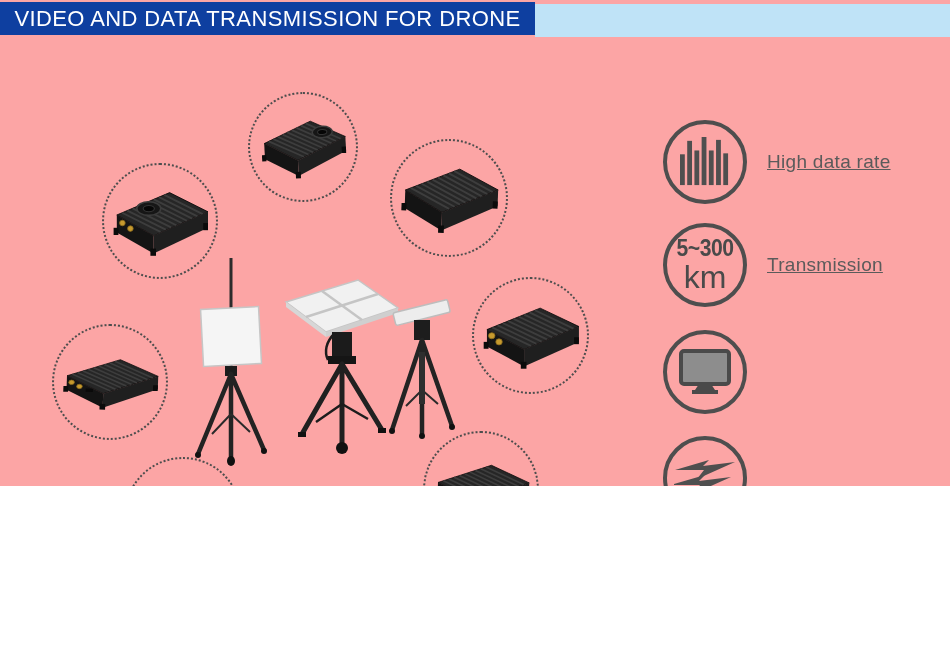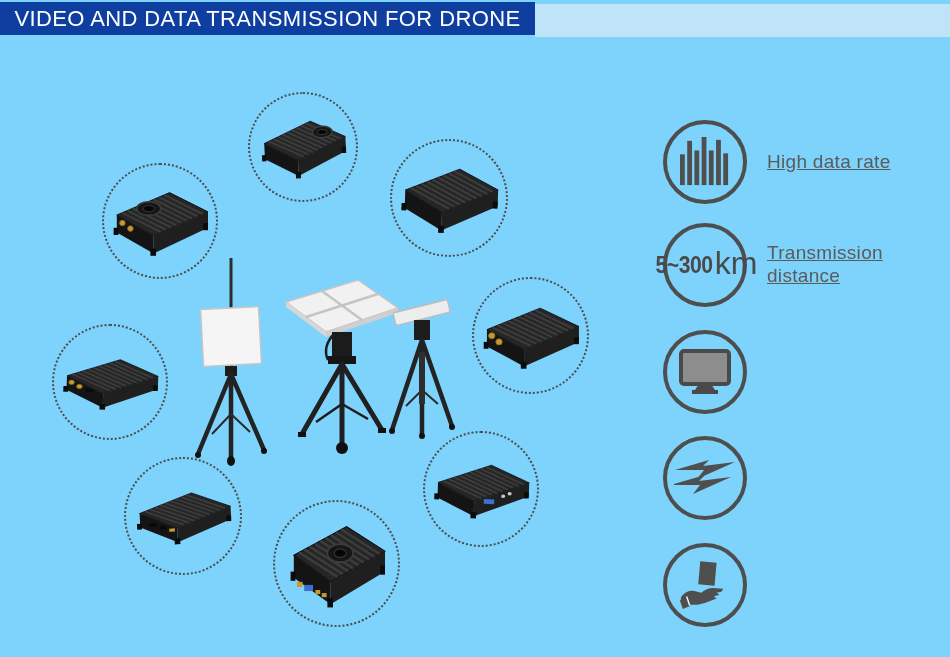--- a/index.html
+++ b/index.html
@@ -1,17 +1,17 @@
 <!DOCTYPE html>
 <html><head>
 <meta charset="utf-8">
 <style>
   * { box-sizing: border-box; margin: 0; padding: 0; }
   html,body { width:950px; height:657px; background:#ffffff; font-family:"Liberation Sans", sans-serif; }
-  .page { position:relative; width:950px; height:657px; background:#7dd3fc; overflow:hidden; }
+  .page { position:relative; width:950px; height:486px; background:#fca5a5; overflow:hidden; }
 
   
   .hdr-dark { position:absolute; left:0; top:2px; width:535px; height:33px; background:#0e3fa0;
               display:flex; align-items:center; justify-content:center; }
   .hdr-dark span { color:#fff; font-size:22px; letter-spacing:.4px; white-space:nowrap; }
   .hdr-light { position:absolute; left:535px; top:4px; width:415px; height:33px; background:#bfe3f7; }
 
   
   .pcircle { position:absolute; border:2px dotted #4d4d4d; border-radius:50%;
              display:flex; align-items:center; justify-content:center; }
@@ -29,21 +29,21 @@
   .tripod { position:absolute; }
   .t1{left:178px; top:258px; width:108px; height:210px;}
   .t2{left:276px; top:276px; width:128px; height:186px;}
   .t3{left:378px; top:294px; width:88px;  height:156px;}
   .tripod svg{width:100%; height:100%; display:block;}
 
   
   .feature { position:absolute; left:663px; height:84px; display:flex; align-items:center; }
   .f1{top:120px;} .f2{top:223px;} .f3{top:330px;} .f4{top:436px;} .f5{top:543px;}
   .fcircle { width:84px; height:84px; border:4px solid #4e4e4e; border-radius:50%; flex:0 0 84px;
-             display:flex; flex-direction:row; align-items:center; justify-content:center; }
+             display:flex; flex-direction:column; align-items:center; justify-content:center; }
   .flabel { margin-left:20px; color:#5b5b5b; font-size:19px; line-height:1.2; letter-spacing:.3px;text-decoration:underline; }
   .range-top { color:#4a4a4a; font-size:23px; font-weight:700; transform:scaleX(.92); letter-spacing:-.5px; }
   .range-bottom { color:#4a4a4a; font-size:32px; margin-top:-3px; }
   .hidden-defs { position:absolute; width:0; height:0; overflow:hidden; }
 </style>
 </head>
 <body>
 
 <div class="page">
 
@@ -202,21 +202,20 @@
     </div>
   </div>
 
   <div class="feature f2">
     <div class="fcircle">
       <div class="range-top">5~300</div>
       <div class="range-bottom">km</div>
     </div>
     <div class="flabel">
       <div>Transmission</div>
-      <div>distance</div>
     </div>
   </div>
 
   <div class="feature f3">
     <div class="fcircle">
       <svg width="52" height="46" viewBox="0 0 52 46">
         <rect x="2" y="2" width="48" height="33" rx="3" fill="#8d8d8d" stroke="#4a4a4a" stroke-width="4"></rect>
         <polygon points="20,35 32,35 36,41 16,41" fill="#4a4a4a"></polygon>
         <rect x="13" y="41" width="26" height="4" fill="#4a4a4a"></rect>
       </svg>

